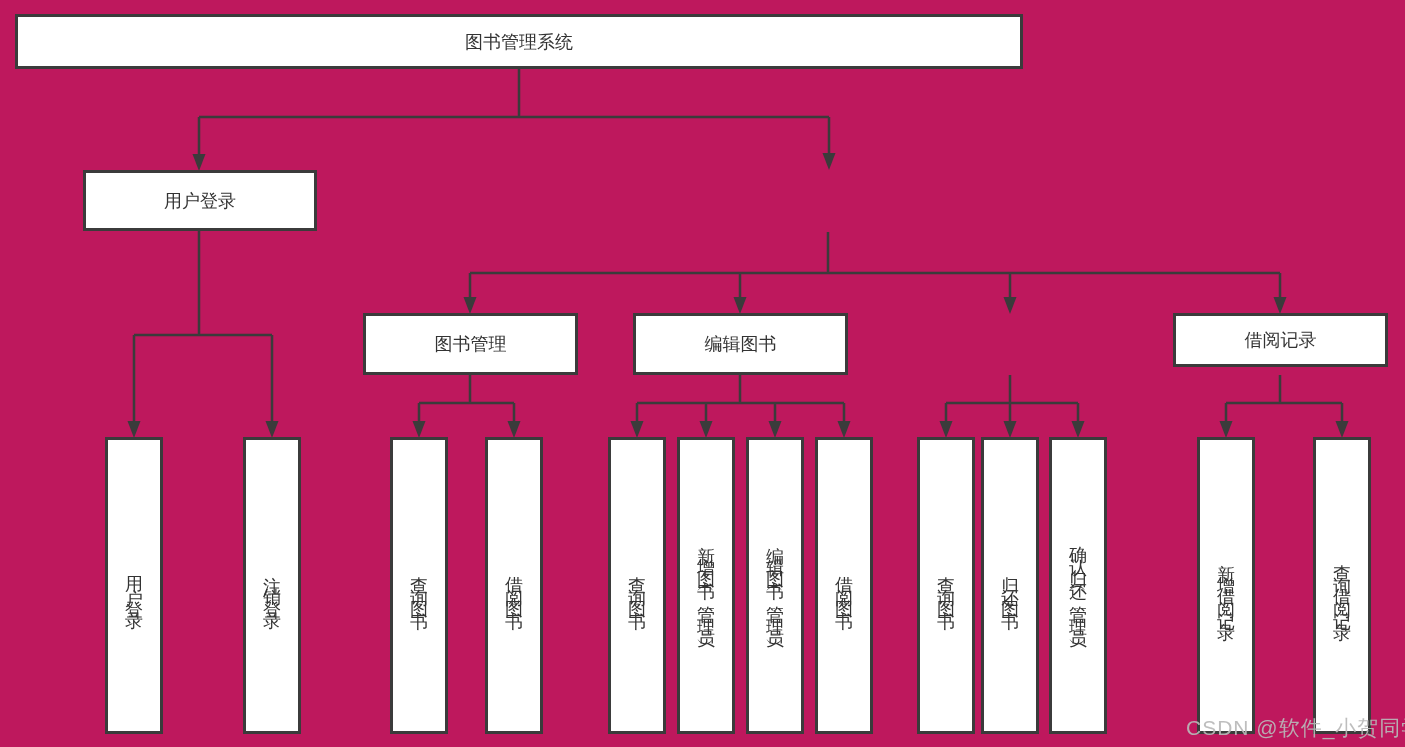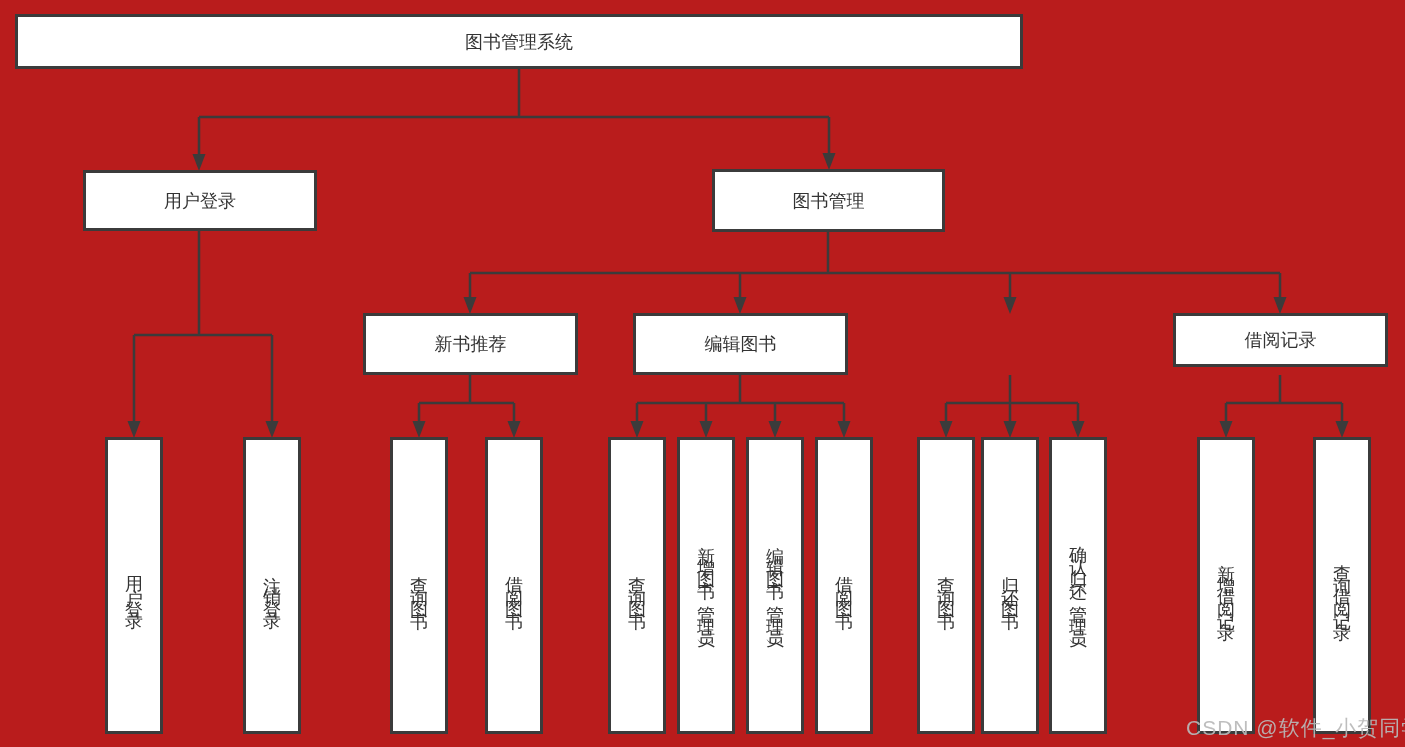--- a/index.html
+++ b/index.html
@@ -1,17 +1,17 @@
 <!DOCTYPE html>
 <html><head>
 <meta charset="utf-8">
 <style>
   html,body{margin:0;padding:0;background:#fff;}
   #canvas{
-    position:relative;width:1405px;height:747px;background:#b91c1c;
+    position:relative;width:1405px;height:747px;background:#be185d;
     font-family:"Liberation Sans","DejaVu Sans",sans-serif;color:#333333;overflow:hidden;text-align:right;
   }
   svg.connectors{position:absolute;left:0;top:0;z-index:1;}
   svg.connectors path{stroke:#3b3b3b;stroke-width:2.5;fill:none;}
   svg.connectors polygon{fill:#3b3b3b;stroke:none;}
   .box{
     position:absolute;box-sizing:border-box;border:3px solid #3b3b3b;background:#ffffff;
     display:flex;align-items:center;justify-content:center;z-index:2;
   }
   .label{font-size:18px;color:#333333;white-space:nowrap;}
@@ -72,26 +72,23 @@
     </g>
   </svg>
 
   <div class="box" style="left:15px;top:14px;width:1008px;height:55px">
     <span class="label">图书管理系统</span>
   </div>
 
   <div class="box" style="left:83px;top:170px;width:234px;height:61px">
     <span class="label">用户登录</span>
   </div>
-  <div class="box" style="left:712px;top:169px;width:233px;height:63px">
-    <span class="label">图书管理</span>
-  </div>
 
   <div class="box" style="left:363px;top:313px;width:215px;height:62px">
-    <span class="label">新书推荐</span>
+    <span class="label">图书管理</span>
   </div>
   <div class="box" style="left:633px;top:313px;width:215px;height:62px">
     <span class="label">编辑图书</span>
   </div>
   <div class="box" style="left:1173px;top:313px;width:215px;height:54px">
     <span class="label">借阅记录</span>
   </div>
 
   <div class="box vbox" style="left:105px;top:437px;width:58px;height:297px">
     <span class="label">用户登录</span>

